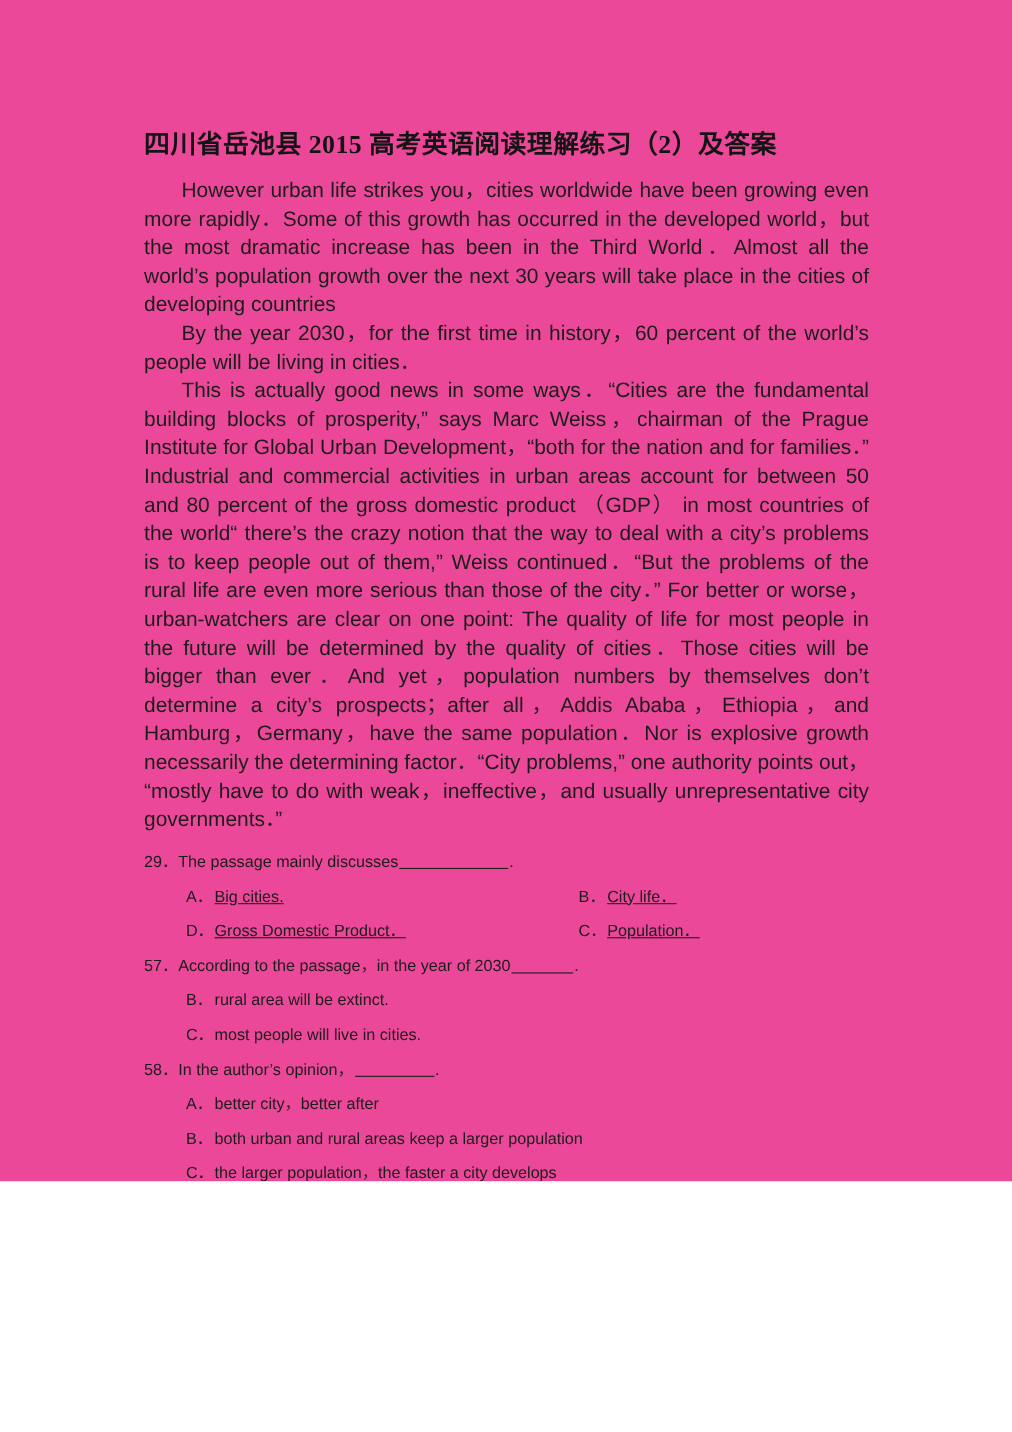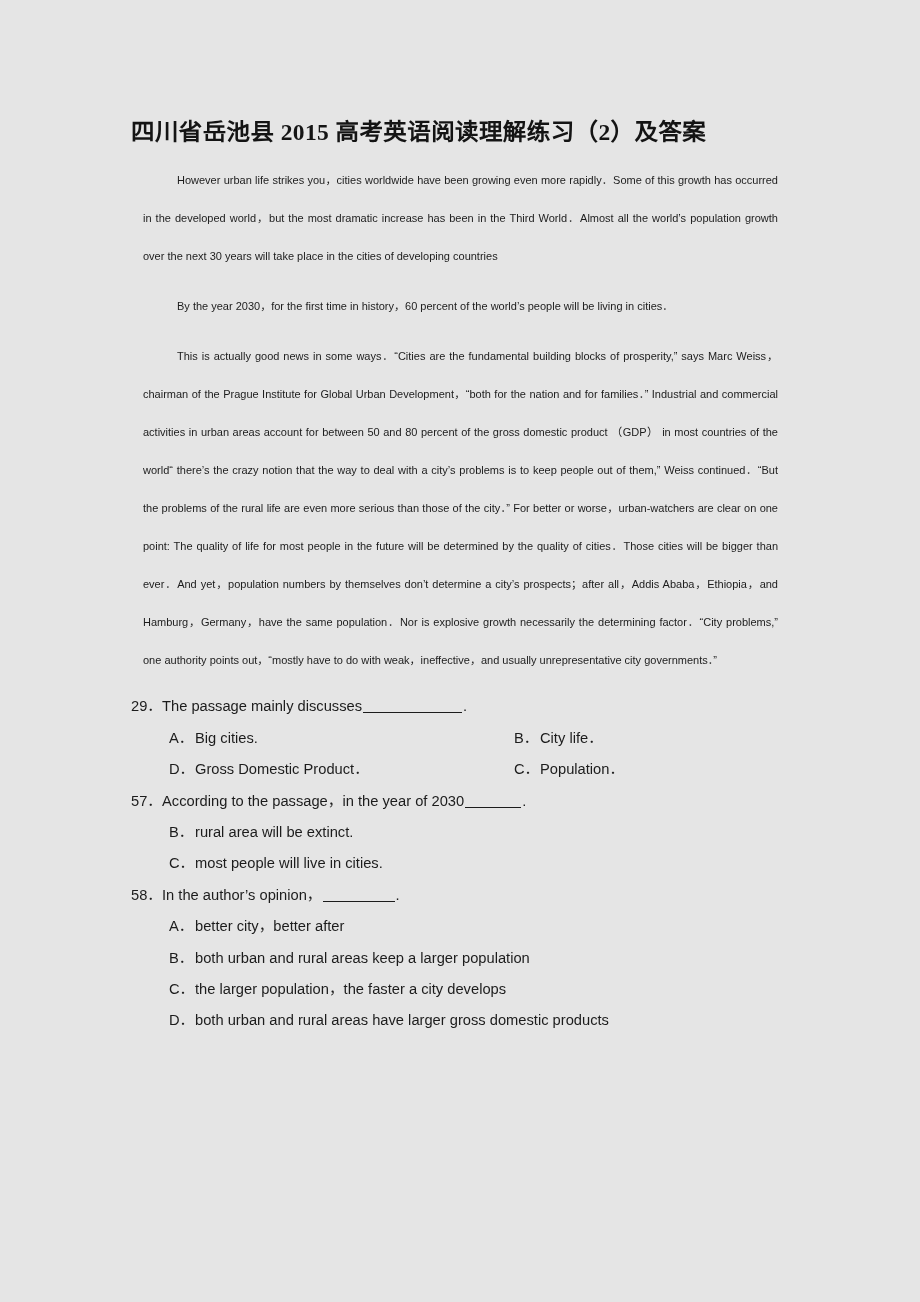--- a/index.html
+++ b/index.html
@@ -4,23 +4,23 @@
 <title>四川省岳池县 2015 高考英语阅读理解练习（2）及答案</title>
 <style>
   html, body {
     margin: 0;
     padding: 0;
     background: #ffffff;
   }
   .page {
     position: relative;
     width: 920px;
-    height: 1302px;
+    height: 1074px;
     margin: 0 auto;
-    background: #e5e5e5;
+    background: #ec4899;
     overflow: hidden;
     box-sizing: border-box;
     font-family: "Liberation Sans", "DejaVu Sans", sans-serif;
     color: #1a1a1a;
   }
   .content {
     position: absolute;
     left: 131px;
     top: 0;
     width: 659px;
@@ -49,25 +49,25 @@
     padding-top: 42px;
     letter-spacing: 0.2px;
     white-space: nowrap;
   }
 
   
   .passage {
     margin-top: 14px;
   }
   .para {
-    font-size: 11px;
-    line-height: 38px;
+    font-size: 19px;
+    line-height: 26px;
     text-align: justify;
     text-justify: inter-word;
-    margin: 12px;
+    margin: 0;
     text-indent: 34px;
     color: #1c1c1c;
     font-stretch: condensed;
   }
 
   
   .questions {
     margin-top: 10px;
   }
   .question {
@@ -97,21 +97,22 @@
 
   
   .options {
     margin: 0;
     padding: 0;
     list-style: none;
   }
   .options.two-col {
     display: grid;
     grid-template-columns: 345px 1fr;
-    column-gap: 0;
+    column-gap: 12px;
+    text-decoration: underline;
   }
   .opt {
     font-size: 14.7px;
     line-height: 31.4px;
     padding-left: 38px;
     white-space: nowrap;
     color: #1c1c1c;
   }
   .opt-letter {
     display: inline-block;

